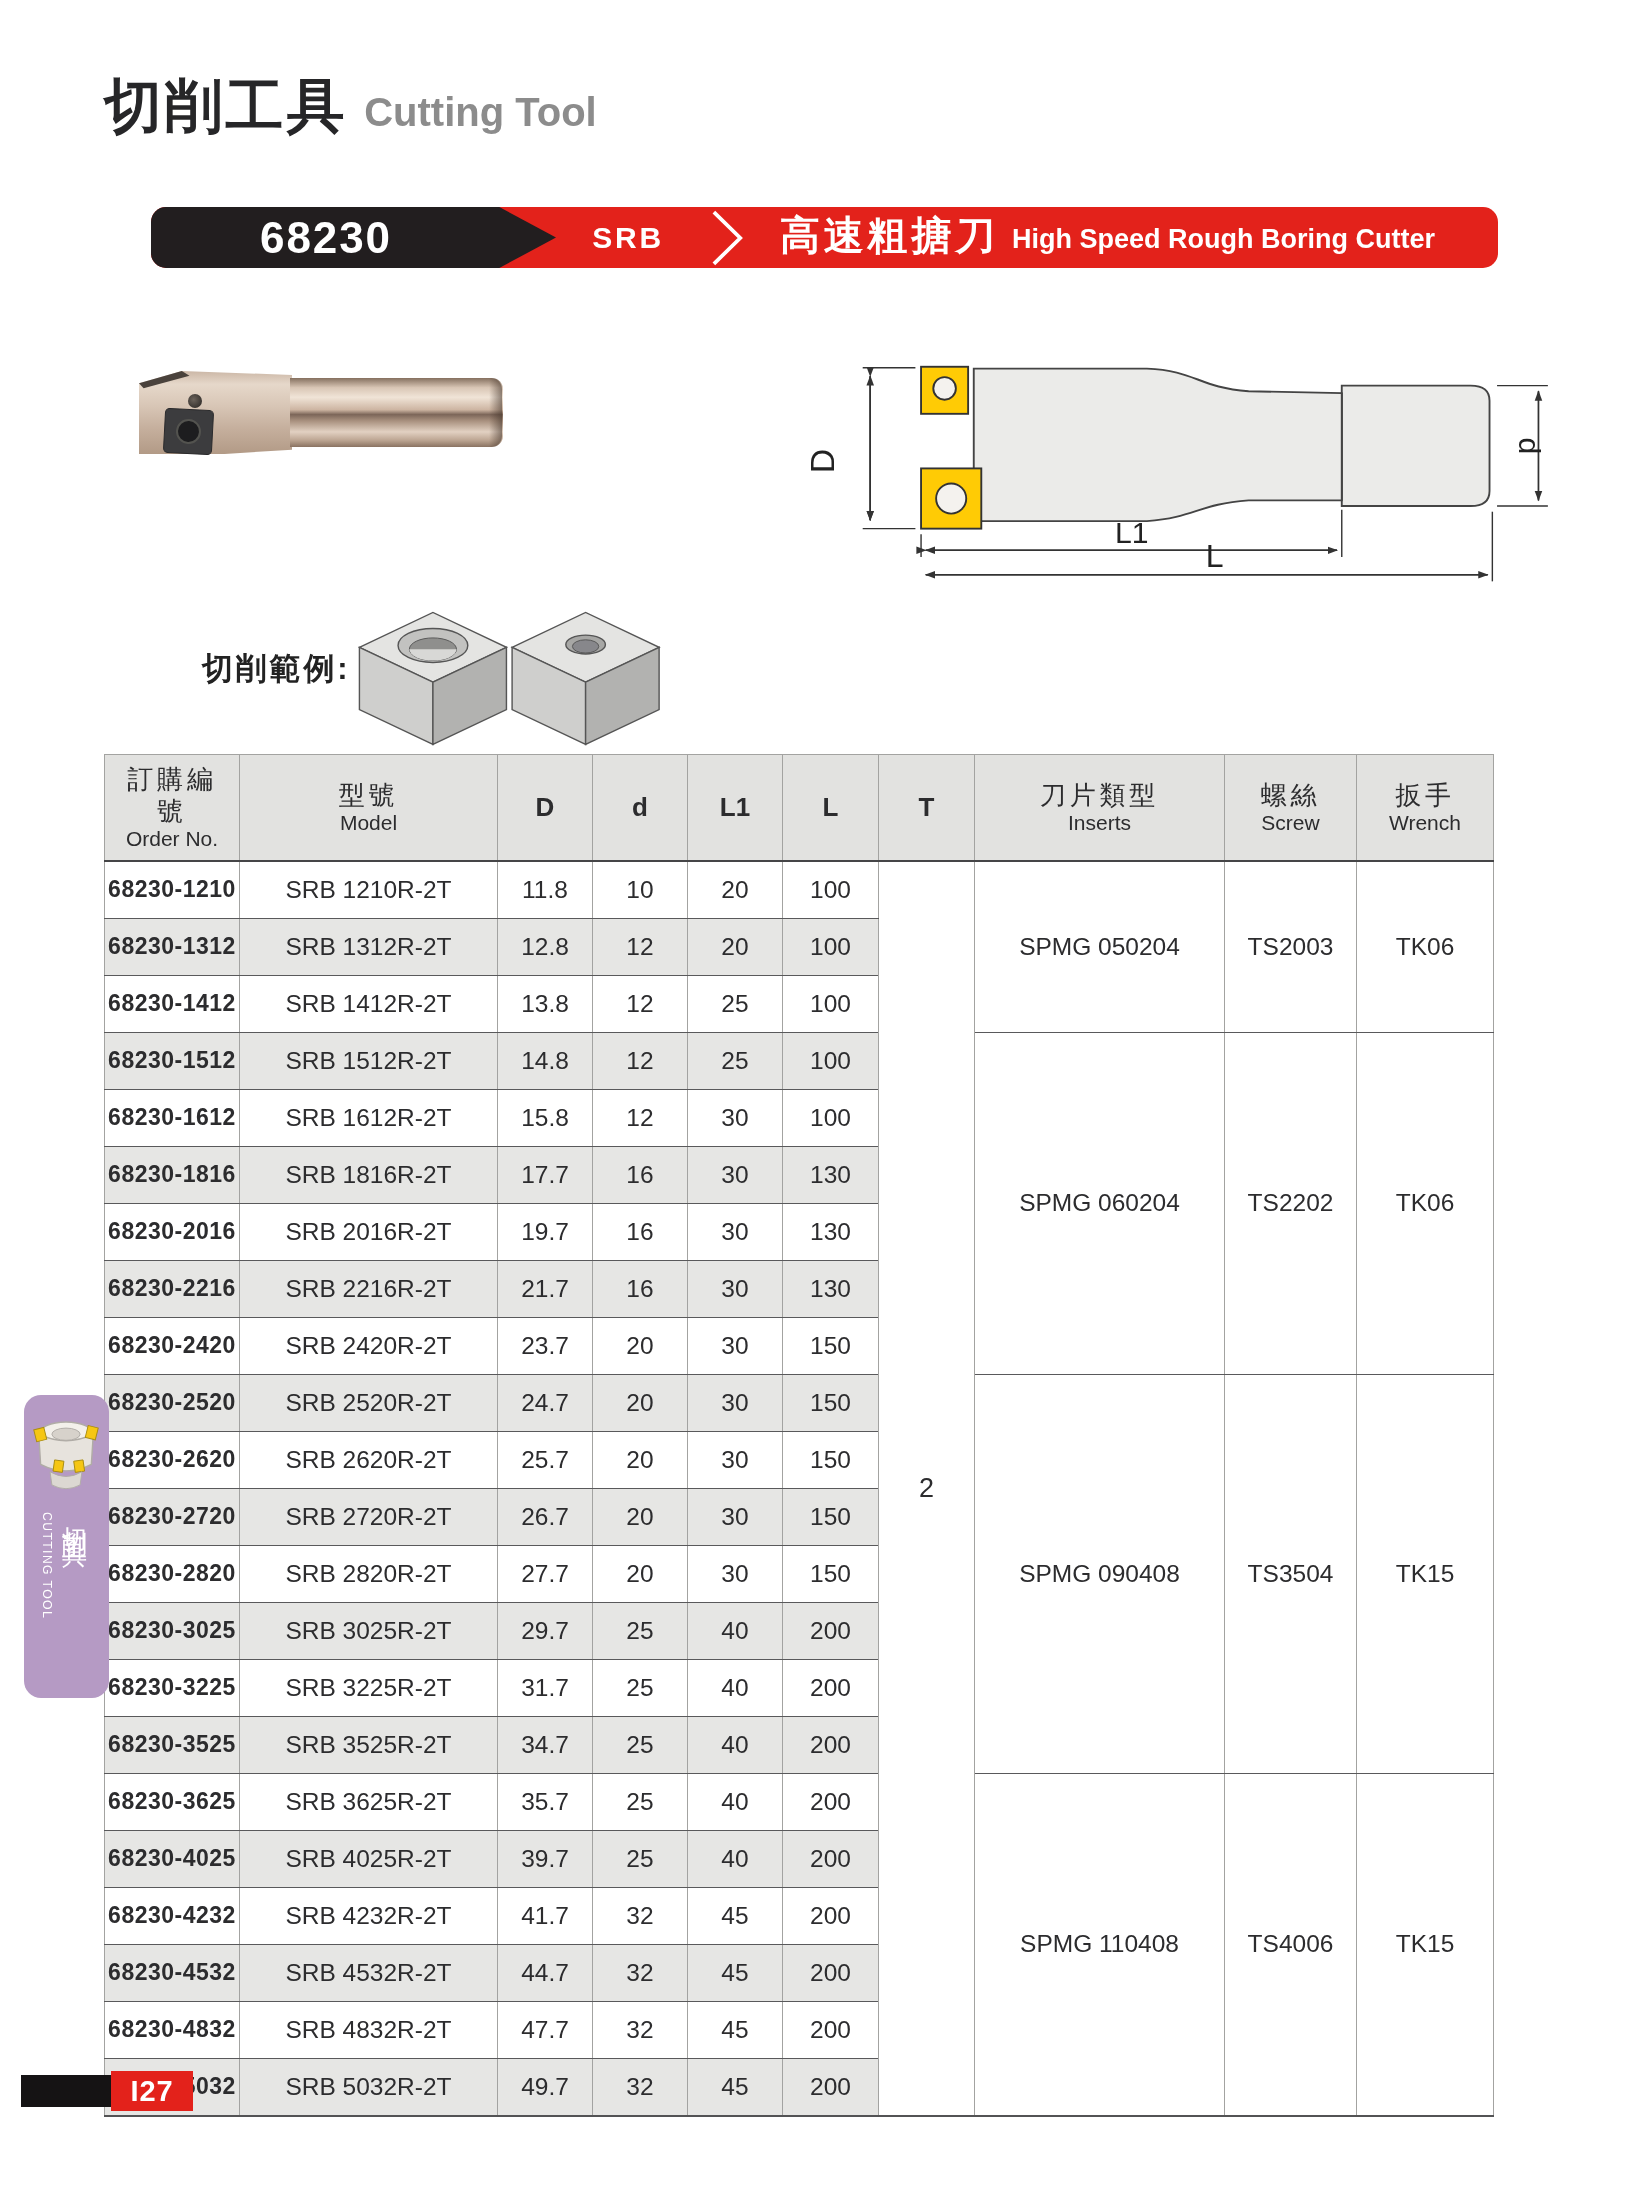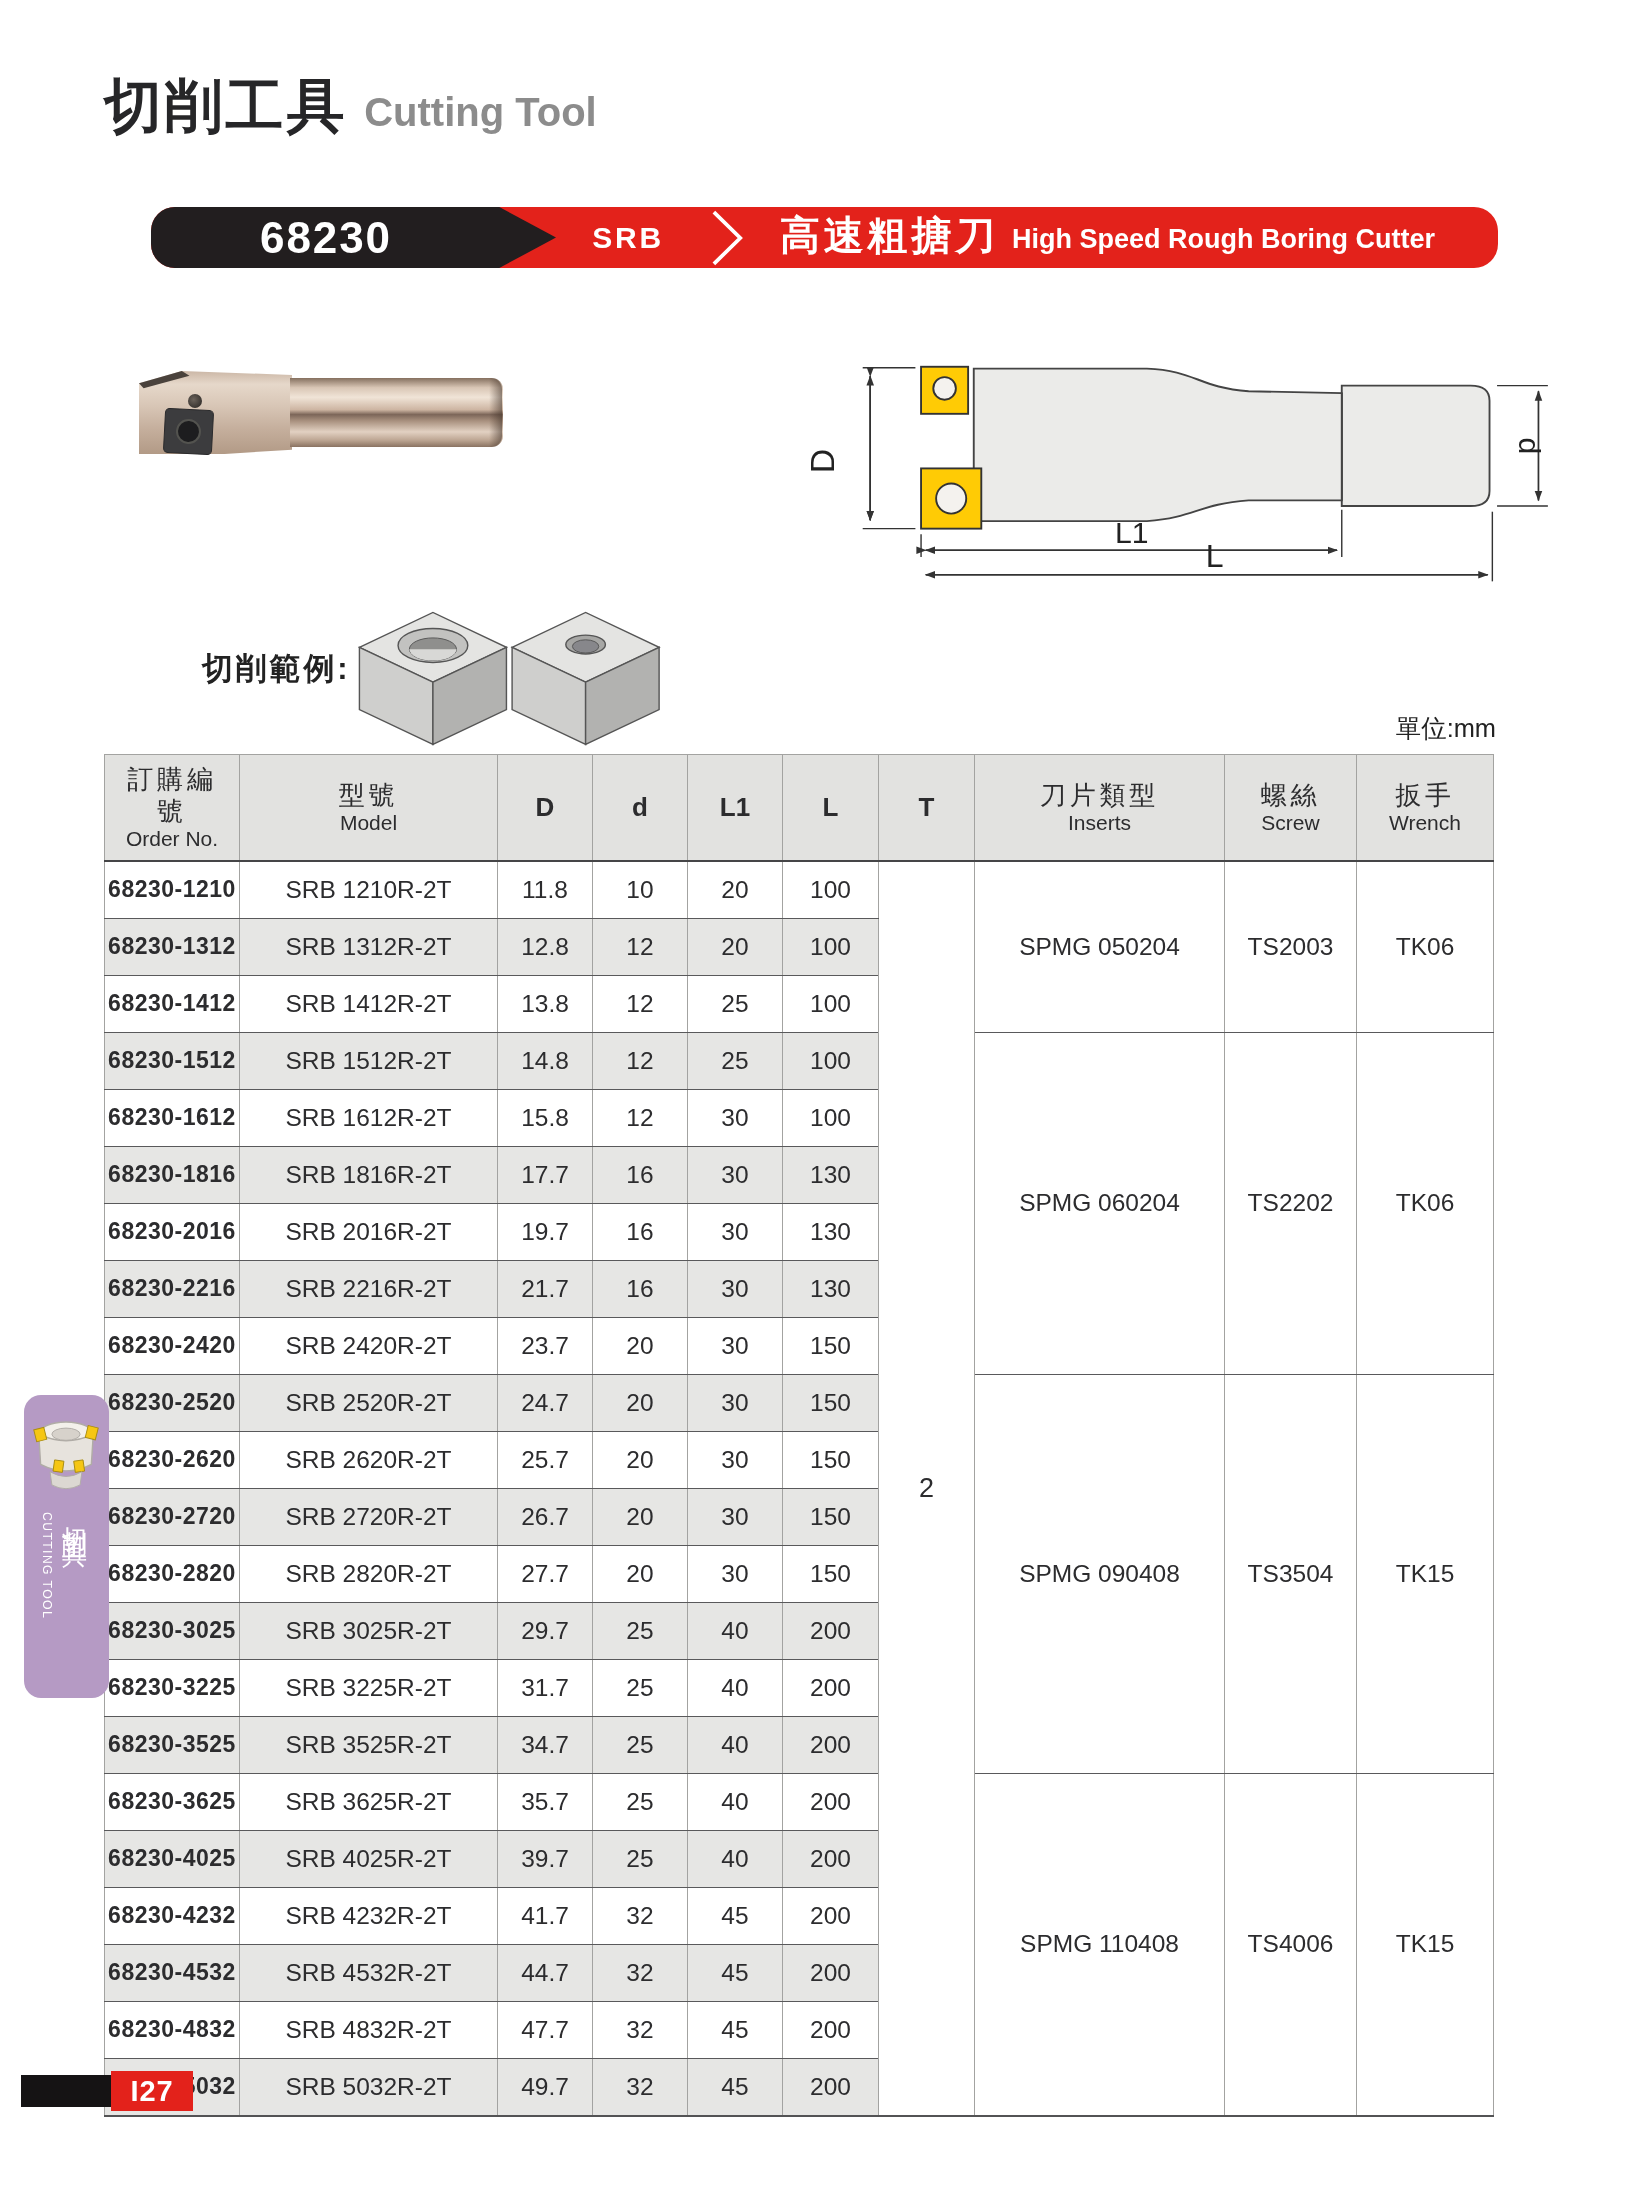--- a/index.html
+++ b/index.html
@@ -6,21 +6,21 @@
   body{font-family:"Liberation Sans", sans-serif; -webkit-font-smoothing:antialiased;}
   #page{position:relative;width:1645px;height:2202px;background:#fff;overflow:hidden;}
 
   
   .title-wrap{position:absolute;left:104px;top:68px;display:flex;align-items:baseline;}
   .title-zh{font-size:58px;font-weight:bold;color:#262628;letter-spacing:2.8px;}
   .title-en{font-size:40px;font-weight:bold;color:#8c8c8c;margin-left:17px;}
 
   
   .banner{position:absolute;left:151px;top:207px;width:1347px;height:61px;
-    background:var(--red,#e3221b);border-radius:24px;overflow:hidden;}
+    background:var(--red,#e3221b);border-radius:15px;overflow:hidden;}
   .banner-black{position:absolute;left:0;top:0;width:405px;height:61px;
     background:var(--black,#221e1f);
     clip-path:polygon(0 0,86% 0,100% 50%,86% 100%,0 100%);}
   .banner-code{position:absolute;left:0;top:0;width:350px;height:61px;line-height:61px;
     text-align:center;color:#fff;font-size:44px;font-weight:bold;letter-spacing:1.9px;}
   .banner-series{position:absolute;left:411px;top:0;width:132px;height:61px;line-height:61px;
     text-align:center;color:#fff;font-size:30px;font-weight:bold;letter-spacing:2.8px;}
   .banner-chev{position:absolute;left:561px;top:2.8px;}
   .banner-names{position:absolute;left:629px;top:0;height:57px;display:flex;align-items:center;}
   .banner-zh{color:#fff;font-size:40px;font-weight:bold;letter-spacing:3.8px;}
@@ -168,21 +168,20 @@
     <ellipse cx="88" cy="49" rx="25" ry="12" fill="#8f8f8d" stroke="#555" stroke-width="1"></ellipse>
     <path d="M63,49 a25,12 0 0,0 50,0" fill="#d8d8d6"></path>
 
     <polygon points="172,47 250,10 328,47 250,84" fill="#e4e4e2" stroke="#555" stroke-width="1.5"></polygon>
     <polygon points="172,47 250,84 250,150 172,113" fill="#cfcfcd" stroke="#555" stroke-width="1.5"></polygon>
     <polygon points="250,84 328,47 328,113 250,150" fill="#b2b2b0" stroke="#555" stroke-width="1.5"></polygon>
     <ellipse cx="250" cy="44" rx="21" ry="10" fill="#a7a7a5" stroke="#555" stroke-width="1.5"></ellipse>
     <ellipse cx="250" cy="46" rx="14" ry="7" fill="#87878b" stroke="#555" stroke-width="1"></ellipse>
   </svg>
 
-  <div class="unit">單位:mm</div>
 
   <table class="spec">
     <colgroup>
       <col style="width:135px">
         <col style="width:258px">
         <col style="width:95px">
         <col style="width:95px">
       <col style="width:95px">
         <col style="width:96px">
         <col style="width:96px">

